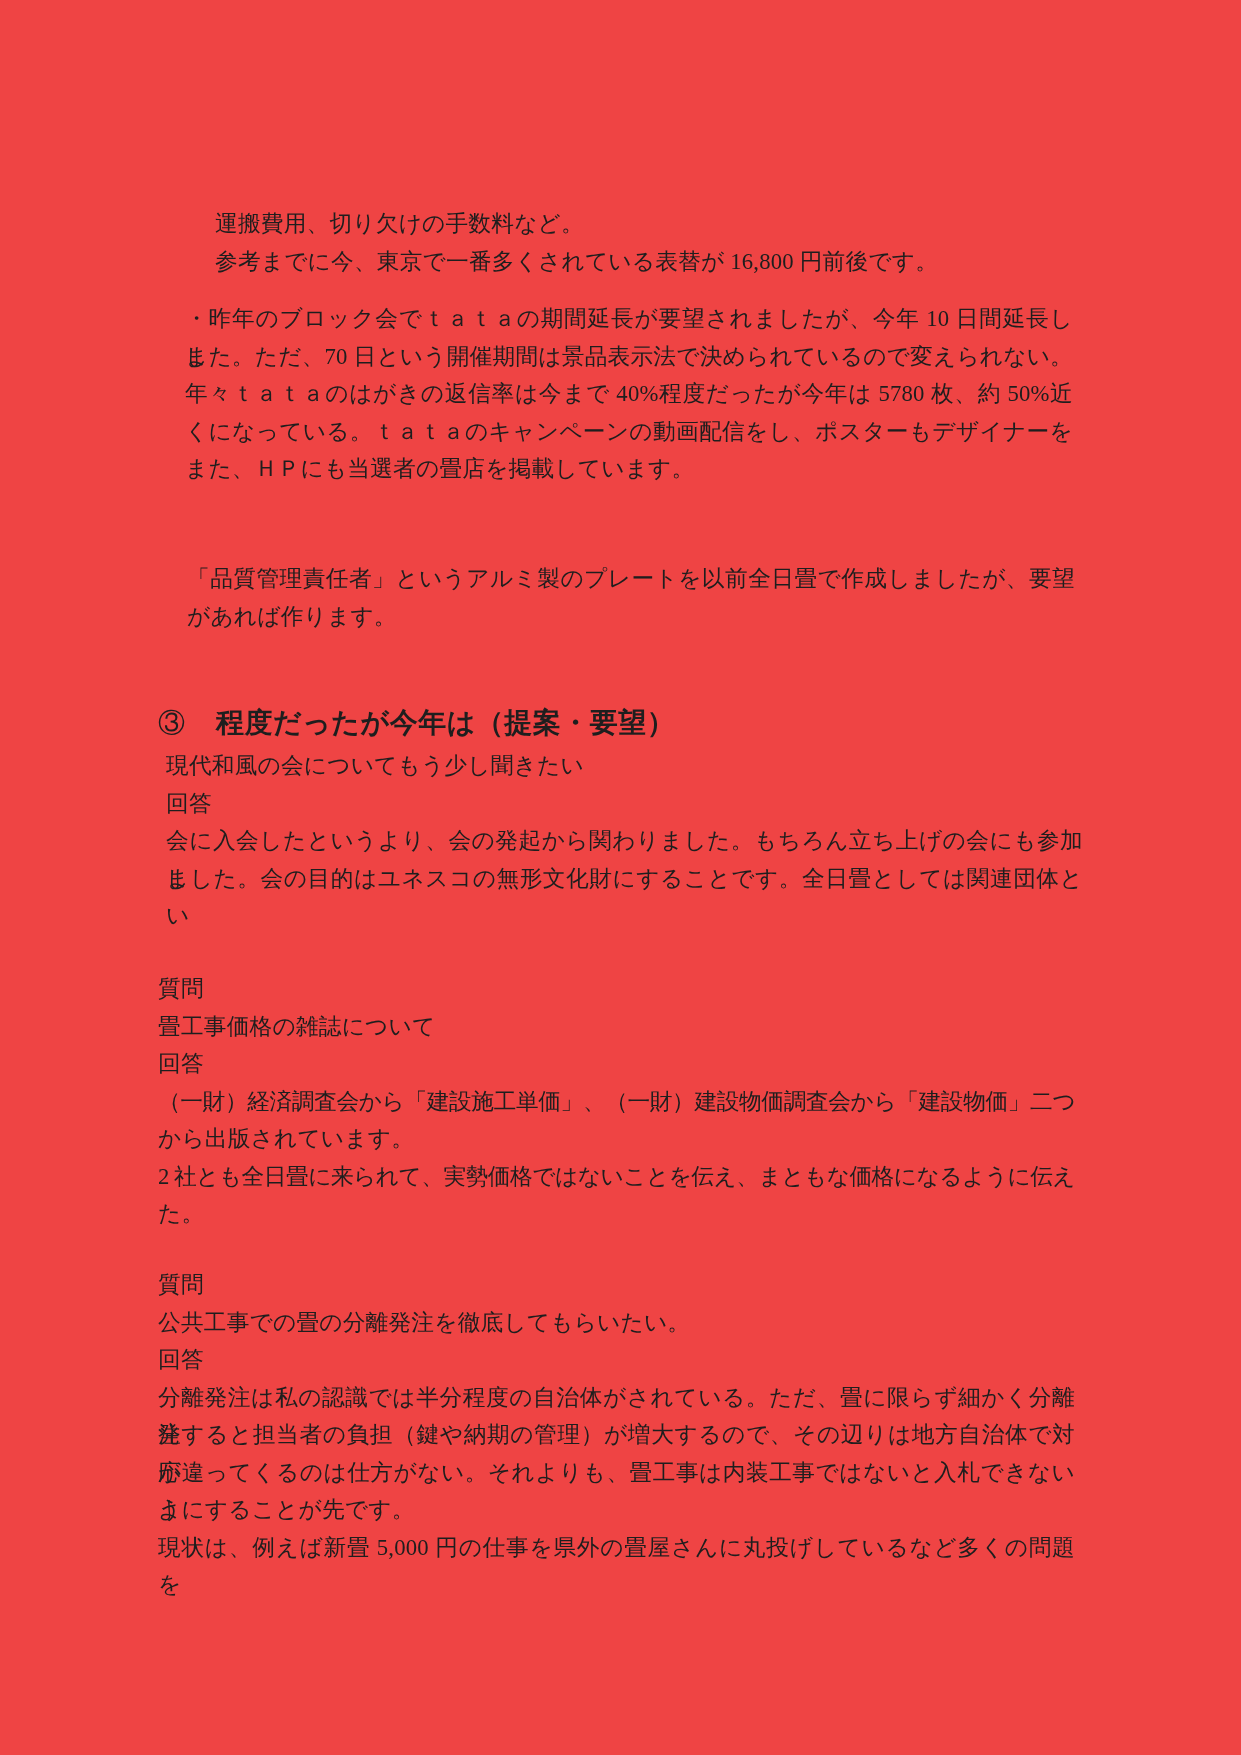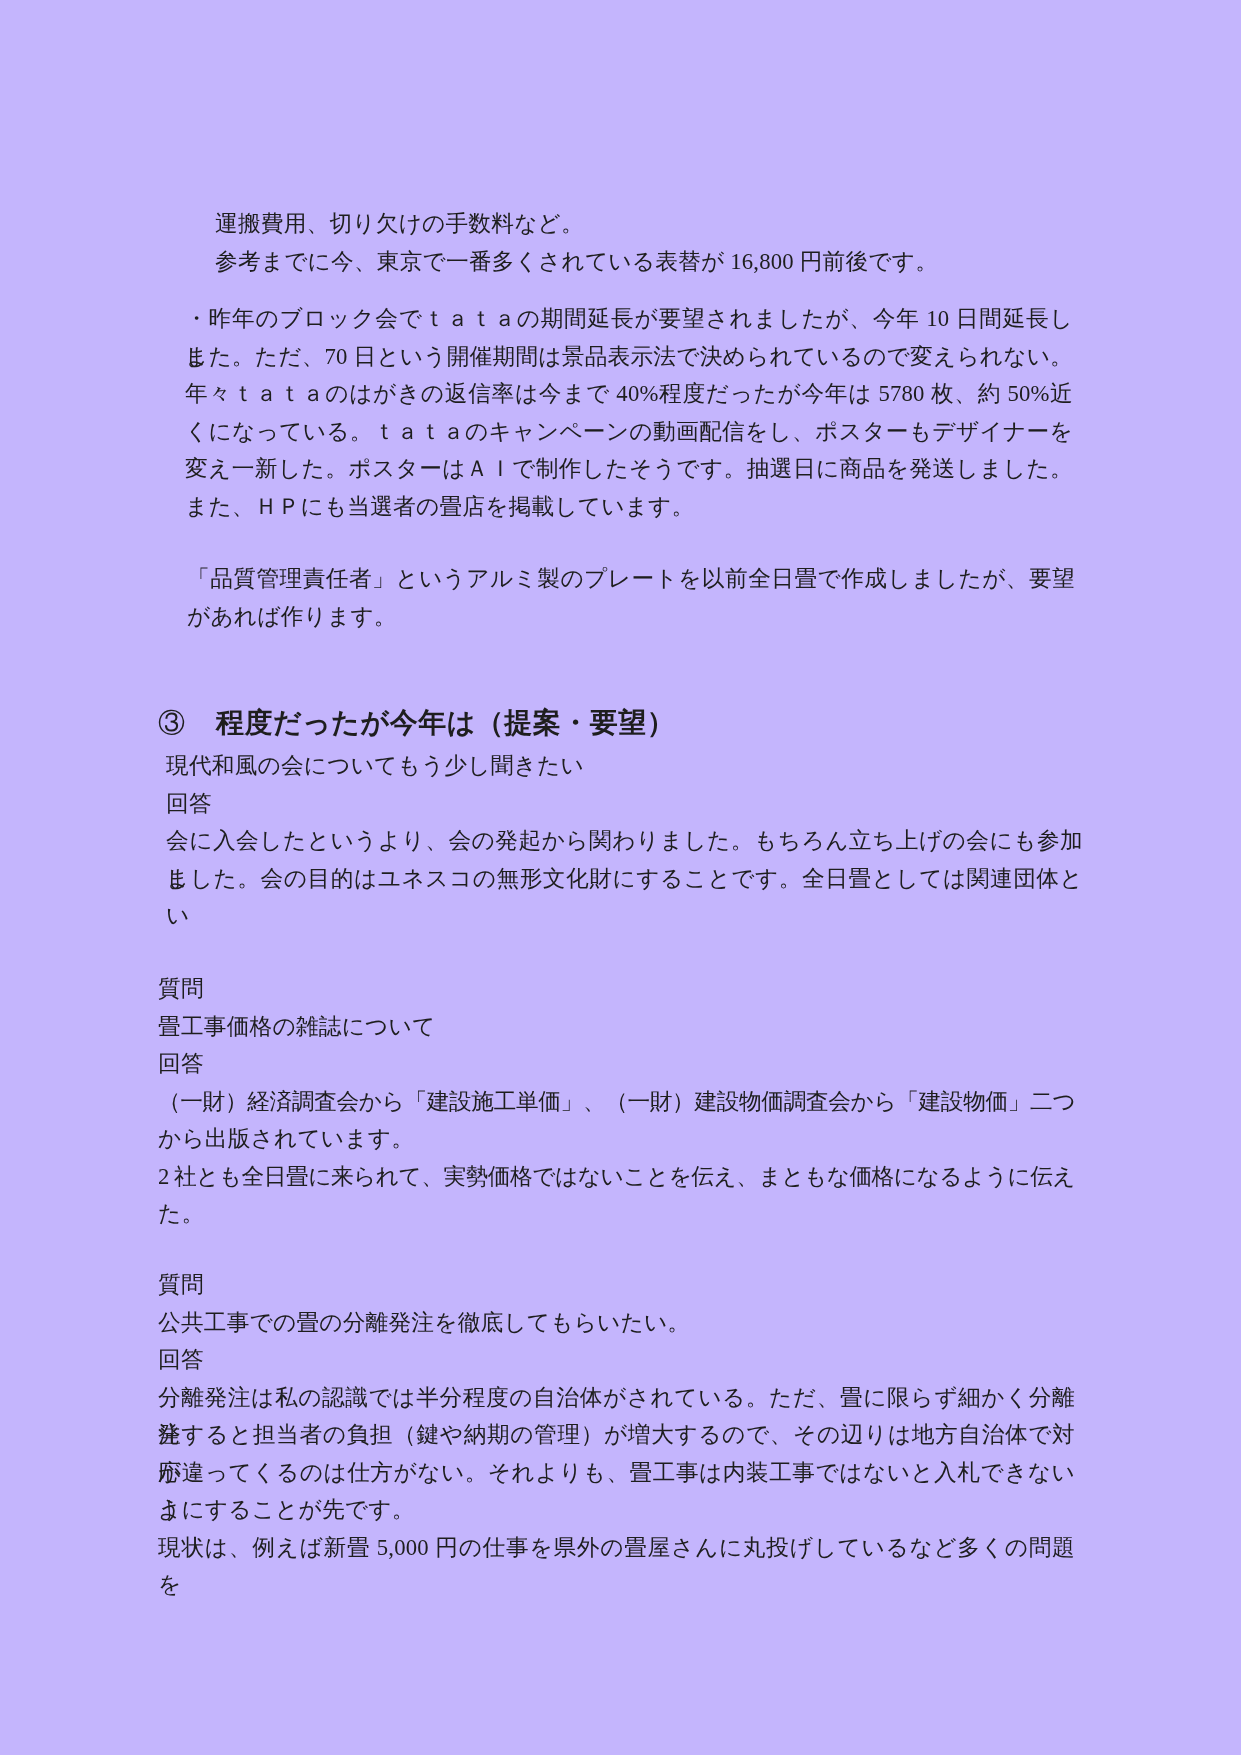--- a/index.html
+++ b/index.html
@@ -1,19 +1,19 @@
 <!DOCTYPE html>
 <html lang="ja"><head>
 <meta charset="utf-8">
 <style>
   html,body{margin:0;padding:0;background:#e8e8e8;}
   .page{
     position:relative;
     width:1241px;height:1755px;
-    background:#c4b5fd;
+    background:#ef4444;
     color:#1e1e1e;
     font-family:"Liberation Serif","DejaVu Serif",serif;
     overflow:hidden;
   }
   .blk{position:absolute;}
   .ln{
     font-size:22.7px;
     line-height:37.5px;
     height:37.5px;
     letter-spacing:0.2px;
@@ -45,21 +45,20 @@
   <section class="blk" id="blk-fees">
     <div class="ln e">運搬費用、切り欠けの手数料など。</div>
     <div class="ln e">参考までに今、東京で一番多くされている表替が 16,800 円前後です。</div>
   </section>
 
   <section class="blk" id="blk-bullet">
     <div class="ln j">・昨年のブロック会でｔａｔａの期間延長が要望されましたが、今年 10 日間延長しま</div>
     <div class="ln j">した。ただ、70 日という開催期間は景品表示法で決められているので変えられない。</div>
     <div class="ln j">年々ｔａｔａのはがきの返信率は今まで 40%程度だったが今年は 5780 枚、約 50%近</div>
     <div class="ln j">くになっている。ｔａｔａのキャンペーンの動画配信をし、ポスターもデザイナーを</div>
-    <div class="ln j">変え一新した。ポスターはＡＩで制作したそうです。抽選日に商品を発送しました。</div>
     <div class="ln e">また、ＨＰにも当選者の畳店を掲載しています。</div>
   </section>
 
   <section class="blk" id="blk-plate">
     <div class="ln j">「品質管理責任者」というアルミ製のプレートを以前全日畳で作成しましたが、要望</div>
     <div class="ln e">があれば作ります。</div>
   </section>
 
   <section class="blk" id="blk-heading">
     <div class="heading-line">

